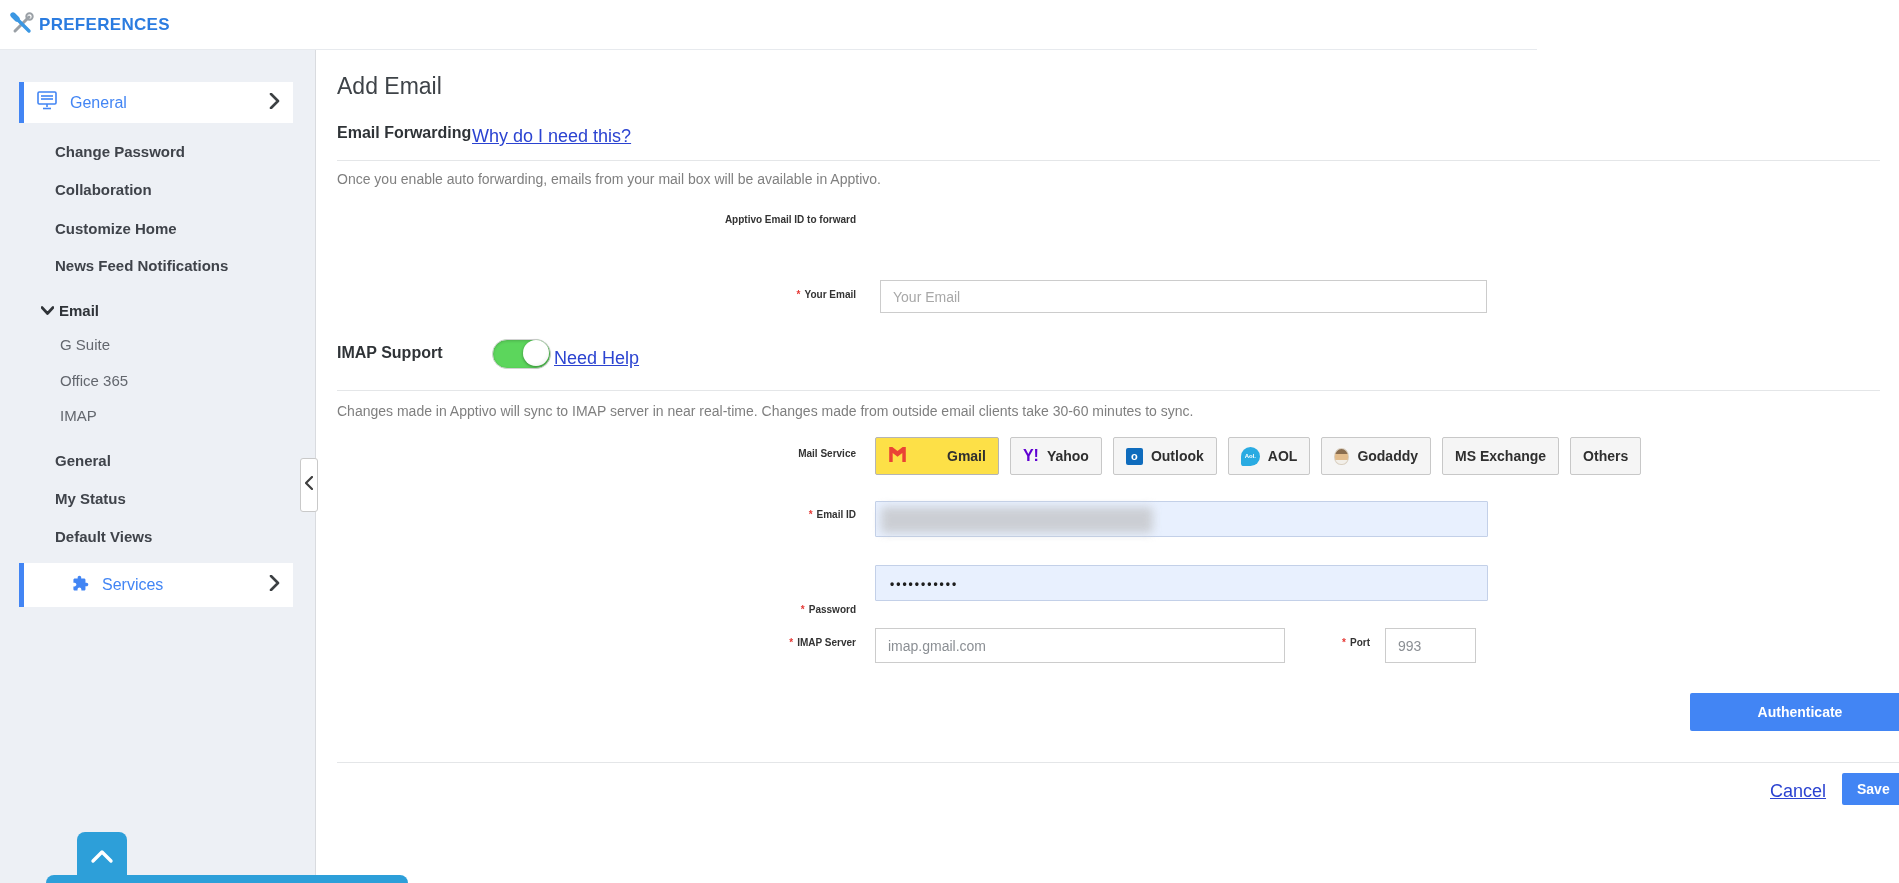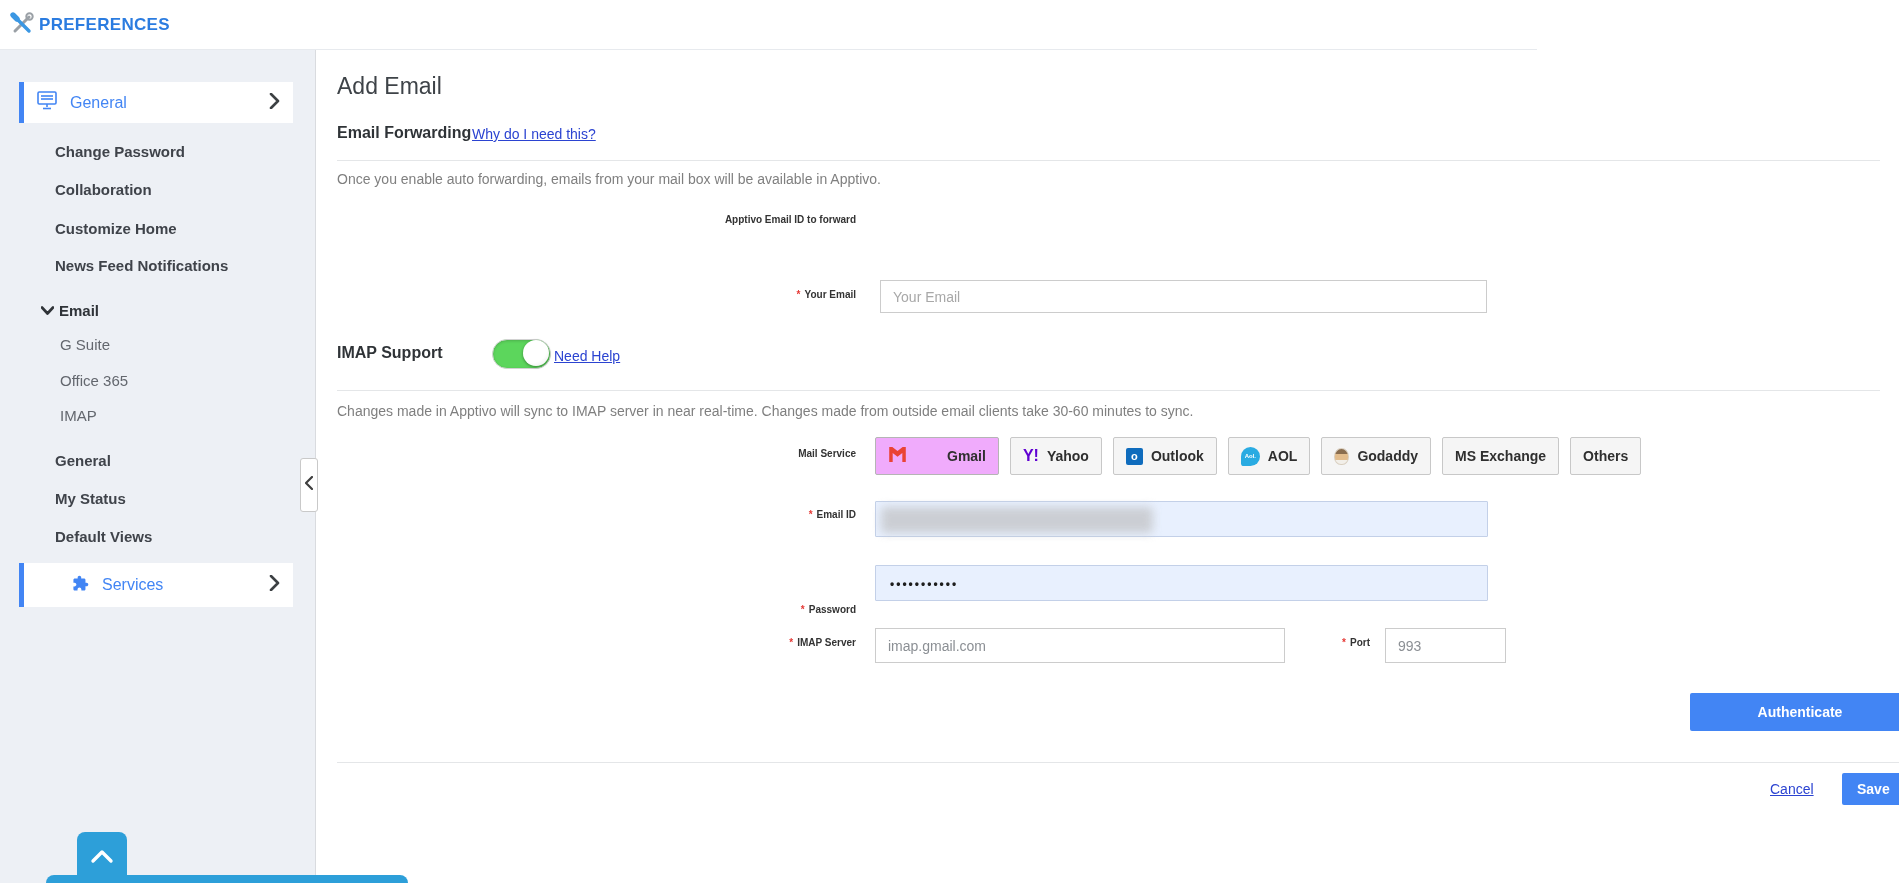--- a/index.html
+++ b/index.html
@@ -20,33 +20,33 @@
   .nav-item{position:absolute;left:55px;font-size:15px;font-weight:bold;color:#3f434a;cursor:pointer;white-space:nowrap;}
   .nav-sub{position:absolute;left:60px;font-size:15px;color:#63676e;cursor:pointer;white-space:nowrap;}
   .nav-group{position:absolute;left:41px;display:flex;align-items:center;cursor:pointer;}
   .nav-group .glbl{font-size:15px;font-weight:bold;color:#2f3338;margin-left:5px;}
   .collapse-tab{left:300px;top:458px;width:18px;height:54px;background:#fff;border:1px solid #c9c9c9;border-radius:3px;box-sizing:border-box;display:flex;align-items:center;justify-content:center;cursor:pointer;}
   .up-btn{left:77px;top:832px;width:50px;height:51px;background:#2d9fd9;border-radius:8px 8px 0 0;display:flex;align-items:center;justify-content:center;cursor:pointer;}
   .bottom-bar{left:46px;top:875px;width:362px;height:10px;background:#2d9fd9;border-radius:8px 8px 0 0;}
   
   .page-title{left:337px;top:73px;font-size:23px;color:#3e4348;}
   .sec-head{font-size:16px;font-weight:bold;color:#2f3337;}
-  .link{color:#2b43d1;text-decoration:underline;font-size:14px;cursor:pointer;white-space:nowrap;}
+  .link{color:#2b43d1;text-decoration:underline;font-size:18px;cursor:pointer;white-space:nowrap;}
   .divider{height:1px;background:#e4e6e8;}
   .desc{font-size:14px;color:#7f7f7f;white-space:nowrap;}
   .flabel{width:519px;text-align:right;font-size:10px;font-weight:bold;color:#333;white-space:nowrap;}
   .req{color:#e53935;margin-right:4px;font-weight:bold;}
   .tinput{border:1px solid #ccc;box-sizing:border-box;font-size:14px;color:#555;padding:0 12px;background:#fff;font-family:"Liberation Sans",sans-serif;}
   .tinput::placeholder{color:#a8a8a8;}
   .fill-field{background:#e8f0fe;border:1px solid #c3d0e8;box-sizing:border-box;border-radius:1px;}
   .toggle{width:57px;height:28px;background:#5cd65c;border:1px solid #d2d2d2;border-radius:15px;position:relative;box-shadow:inset 0 1px 3px rgba(0,0,0,.18);cursor:pointer;}
   .toggle .knob{position:absolute;right:1px;top:0px;width:26px;height:26px;background:radial-gradient(circle at 35% 30%,#fff 60%,#e7e7e7);border-radius:50%;box-shadow:0 1px 3px rgba(0,0,0,.4);}
   .msvc-row{left:875px;top:437px;display:flex;gap:11px;}
   .msvc{height:38px;display:flex;align-items:center;gap:8px;padding:0 12px;background:#f5f5f5;border:1px solid #c8c8c8;border-radius:2px;font-size:14px;font-weight:bold;color:#2f2f2f;cursor:pointer;font-family:"Liberation Sans",sans-serif;}
-  .msvc.selected{background:#f0abfc;border-color:#b5b5b5;gap:40px;}
+  .msvc.selected{background:#fde047;border-color:#b5b5b5;gap:40px;}
   .ic-yahoo{color:#6001d2;font-weight:bold;font-size:16px;font-style:normal;}
   .ic-outlook{width:17px;height:17px;background:#0f6cbd;color:#fff;font-size:11px;font-weight:bold;display:flex;align-items:center;justify-content:center;border-radius:2px;}
   .ic-aol{width:19px;height:19px;background:#29abe2;color:#fff;font-size:6px;font-weight:bold;display:flex;align-items:center;justify-content:center;border-radius:50% 50% 50% 15%;}
   .ic-gd{width:15px;height:17px;border-radius:50% 50% 46% 46%;background:linear-gradient(180deg,#8a6d4e 0 34%,#e3bd8d 34% 72%,#f2efe9 72%);border:1px solid #d9cfc0;box-sizing:border-box;}
   .blurblob{position:absolute;left:5px;top:5px;width:272px;height:26px;background:#c7c9cd;filter:blur(5px);border-radius:4px;opacity:.85;}
   .dots{line-height:36px;padding-left:14px;font-size:12px;letter-spacing:2px;color:#1d1d1d;font-weight:bold;}
   .btn-blue{background:#4285f4;color:#fff;font-weight:bold;font-size:14px;border:none;border-radius:2px;cursor:pointer;font-family:"Liberation Sans",sans-serif;}
 </style>
 </head>
 <body>
@@ -203,20 +203,20 @@
 
 <div class="abs flabel" style="left:337px;top:572px;margin-top:32px;"><span class="req">*</span><span>Password</span></div>
 <div class="abs fill-field" style="left:875px;top:565px;width:613px;height:36px;">
   <div class="dots">•••••••••••</div>
 </div>
 
 <div class="abs flabel" style="left:337px;top:637px;"><span class="req">*</span><span>IMAP Server</span></div>
 <input class="abs tinput" style="left: 875px; top: 628px; width: 410px; height: 35px; color: rgb(139, 143, 148);" type="text" value="imap.gmail.com">
 
 <div class="abs flabel" style="left:1290px;top:637px;width:80px;"><span class="req">*</span><span>Port</span></div>
-<input class="abs tinput" style="left: 1385px; top: 628px; width: 121px; height: 35px; color: rgb(139, 143, 148);" type="text" value="993">
+<input class="abs tinput" style="left: 1385px; top: 628px; width: 91px; height: 35px; color: rgb(139, 143, 148);" type="text" value="993">
 
 <button class="abs btn-blue" style="left:1690px;top:693px;width:220px;height:38px;">Authenticate</button>
 
 <div class="abs divider" style="left:337px;top:762px;width:1562px;"></div>
 
 <a class="abs link" style="left:1770px;top:781px;">Cancel</a>
 <button class="abs btn-blue" style="left:1842px;top:773px;width:80px;height:32px;text-align:left;padding-left:15px;">Save</button>
 
 </body></html>

